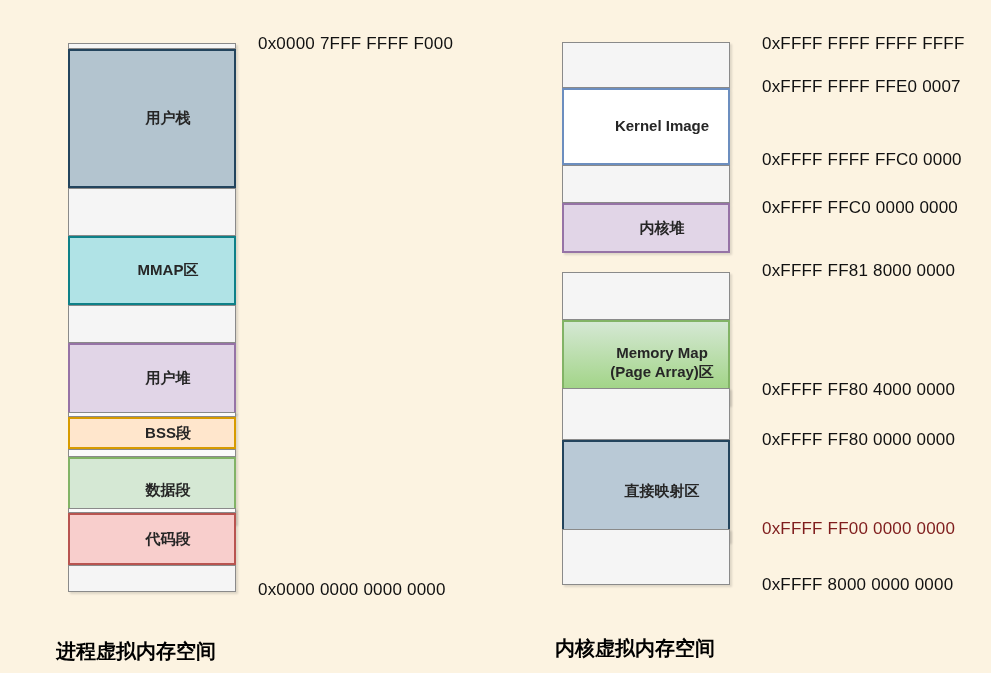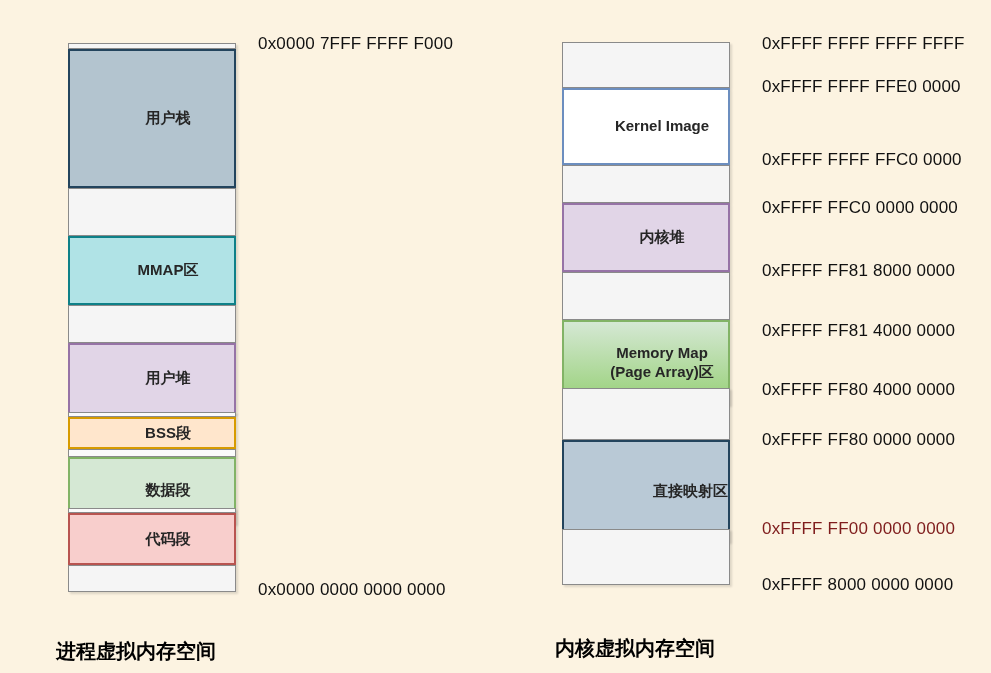--- a/index.html
+++ b/index.html
@@ -82,37 +82,36 @@
       <div class="segment" style="top: 522px; height: 27px; background: rgb(245, 245, 245); border: 1px solid rgb(138, 138, 138);"></div>
     </div>
     <div class="address" style="left: 258px; top: 44px; color: rgb(17, 17, 17);">0x0000 7FFF FFFF F000</div>
     <div class="address" style="left: 258px; top: 590px; color: rgb(17, 17, 17);">0x0000 0000 0000 0000</div>
     <div class="column" style="left: 562px; top: 42px; width: 168px; height: 543px;">
       <div class="segment" style="top: 0px; height: 46px; background: rgb(245, 245, 245); border: 1px solid rgb(138, 138, 138);"></div>
       <div class="segment" style="top: 46px; height: 77px; background: #ffffff; border: 2px solid rgb(108, 142, 191);">
         <span class="seg-label" style="color: rgb(38, 38, 38);">Kernel Image</span>
       </div>
       <div class="segment" style="top: 123px; height: 38px; background: rgb(245, 245, 245); border: 1px solid rgb(138, 138, 138);"></div>
-      <div class="segment" style="top: 161px; height: 69px; background: rgb(225, 213, 231); border: 2px solid rgb(150, 115, 166);">
+      <div class="segment" style="top: 161px; height: 50px; background: rgb(225, 213, 231); border: 2px solid rgb(150, 115, 166);">
         <span class="seg-label" style="color: rgb(38, 38, 38);">内核堆</span>
       </div>
       <div class="segment" style="top: 230px; height: 48px; background: rgb(245, 245, 245); border: 1px solid rgb(138, 138, 138);"></div>
       <div class="segment" style="top: 278px; height: 85px; background: linear-gradient(rgb(213, 232, 212) 0%, rgb(151, 208, 119) 100%); border: 2px solid rgb(130, 179, 102);">
         <span class="seg-label" style="color: rgb(38, 38, 38);">Memory Map
 (Page Array)区</span>
       </div>
       <div class="segment" style="top: 346px; height: 52px; background: rgb(245, 245, 245); border: 1px solid rgb(138, 138, 138);"></div>
-      <div class="segment" style="top: 398px; height: 102px; background: rgb(185, 201, 214); border: 2px solid rgb(35, 68, 93); justify-content: flex-end;">
+      <div class="segment" style="top: 398px; height: 102px; background: rgb(185, 201, 214); border: 2px solid rgb(35, 68, 93);">
         <span class="seg-label" style="color: rgb(38, 38, 38);">直接映射区</span>
       </div>
       <div class="segment" style="top: 487px; height: 56px; background: rgb(245, 245, 245); border: 1px solid rgb(138, 138, 138);"></div>
     </div>
     <div class="address" style="left: 762px; top: 44px; color: rgb(17, 17, 17);">0xFFFF FFFF FFFF FFFF</div>
-    <div class="address" style="left: 762px; top: 87px; color: rgb(17, 17, 17);">0xFFFF FFFF FFE0 0000</div>
+    <div class="address" style="left: 762px; top: 87px; color: rgb(17, 17, 17);">0xFFFF FFFF FFE0 0007</div>
     <div class="address" style="left: 762px; top: 160px; color: rgb(17, 17, 17);">0xFFFF FFFF FFC0 0000</div>
     <div class="address" style="left: 762px; top: 208px; color: rgb(17, 17, 17);">0xFFFF FFC0 0000 0000</div>
     <div class="address" style="left: 762px; top: 271px; color: rgb(17, 17, 17);">0xFFFF FF81 8000 0000</div>
-    <div class="address" style="left: 762px; top: 331px; color: rgb(17, 17, 17);">0xFFFF FF81 4000 0000</div>
     <div class="address" style="left: 762px; top: 390px; color: rgb(17, 17, 17);">0xFFFF FF80 4000 0000</div>
     <div class="address" style="left: 762px; top: 440px; color: rgb(17, 17, 17);">0xFFFF FF80 0000 0000</div>
     <div class="address" style="left: 762px; top: 529px; color: #7f1d1d;">0xFFFF FF00 0000 0000</div>
     <div class="address" style="left: 762px; top: 585px; color: rgb(17, 17, 17);">0xFFFF 8000 0000 0000</div>
   </div>
 
 </body></html>

